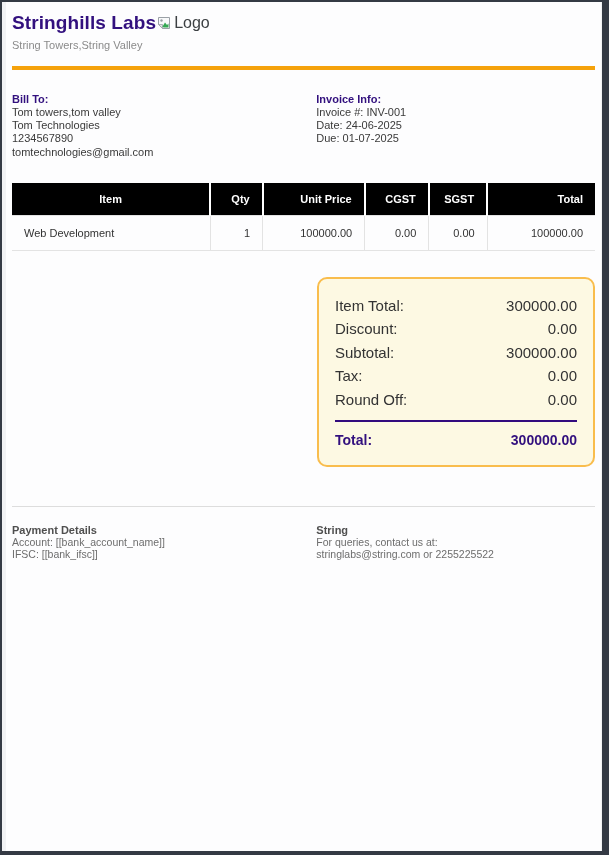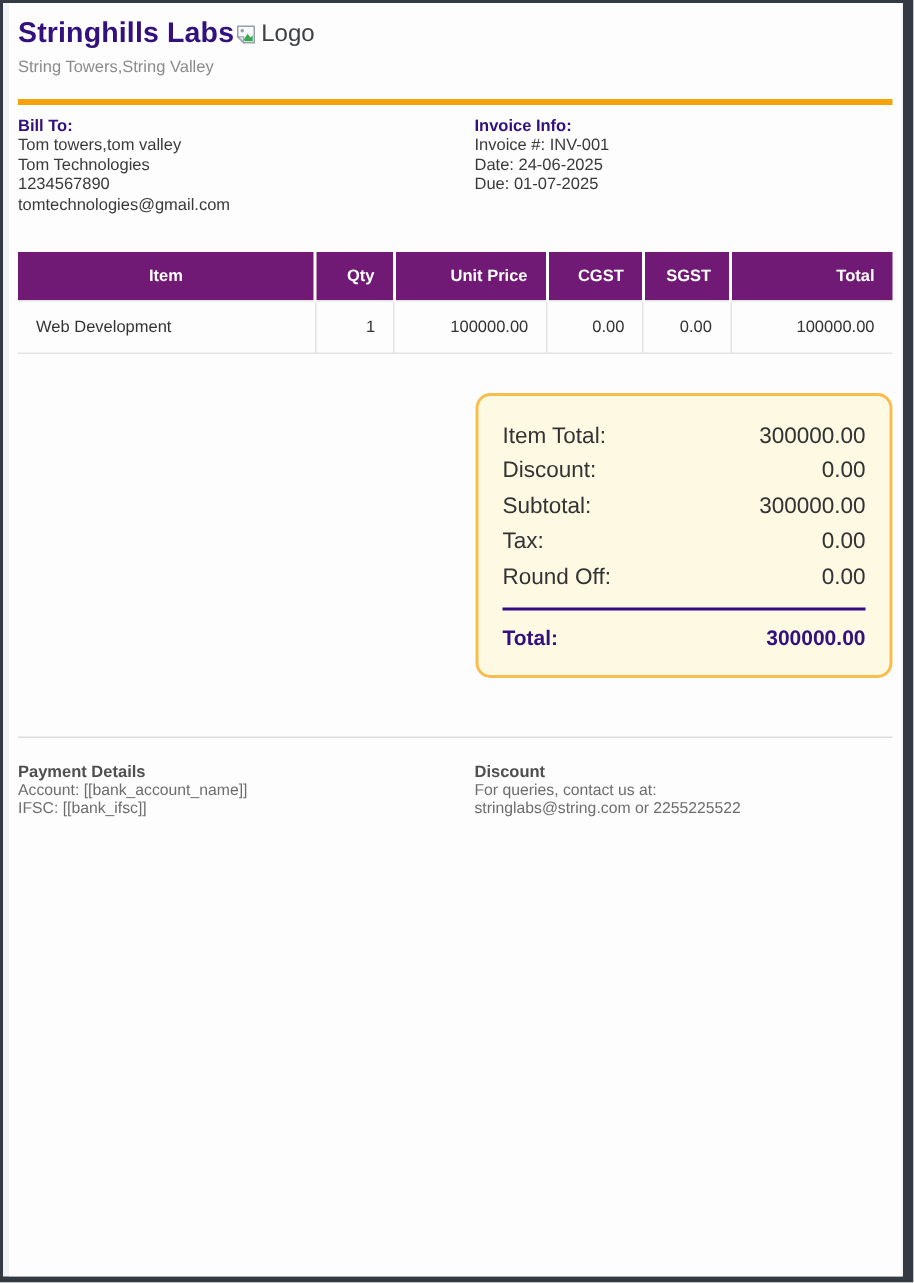--- a/index.html
+++ b/index.html
@@ -28,29 +28,29 @@
   .company-name {
     font-size: 19px; font-weight: bold; color: #32107e; letter-spacing: 0.1px;
   }
   .company-address { font-size: 11px; color: #8b8b8b; margin-top: 5px; }
   .logo-wrap { display: flex; align-items: center; gap: 2px; margin-top: 2px; padding-right: 2px; }
   .logo-wrap .alt { font-size: 16px; color: #3c4043; }
   .rule {
     height: 4px; background: #f5a20b; border: none; margin-top: 15px;
   }
   
-  .cols { display: flex; margin-top: 8px; }
+  .cols { display: flex; margin-top: 23px; }
   .col-left { width: 52.2%; }
   .col-right { flex: 1; }
   .sec-heading { font-size: 11px; font-weight: bold; color: #32107e; line-height: 13px; }
   .info-line { font-size: 11px; color: #3a3a3a; line-height: 13.2px; }
   
   table.items { width: 100%; border-collapse: collapse; margin-top: 24px; table-layout: fixed; }
   table.items th {
-    background: #701a75; color: #ffffff; font-size: 11px; font-weight: bold;
+    background: #000000; color: #ffffff; font-size: 11px; font-weight: bold;
     padding: 10px 12px; border-left: 2px solid #ffffff; text-align: right;
   }
   table.items th:first-child { border-left: none; text-align: center; }
   table.items td {
     font-size: 11px; color: #333333; padding: 11px 12px; text-align: right;
     border: 1px solid #e3e3e3;
   }
   table.items td:first-child { text-align: left; border-left: none; }
   table.items td:last-child { border-right: none; }
   table.items tr.odd td { background: #fdfdfe; }
@@ -166,20 +166,20 @@
     </div>
 
     <hr class="footer-divider">
     <div class="footer">
       <div class="col-left">
         <div class="f-heading">Payment Details</div>
         <div class="f-line">Account: [[bank_account_name]]</div>
         <div class="f-line">IFSC: [[bank_ifsc]]</div>
       </div>
       <div class="col-right">
-        <div class="f-heading">Discount</div>
+        <div class="f-heading">String</div>
         <div class="f-line">For queries, contact us at:</div>
         <div class="f-line">stringlabs@string.com or 2255225522</div>
       </div>
     </div>
 
   </div>
 </div>
 
 </body></html>

